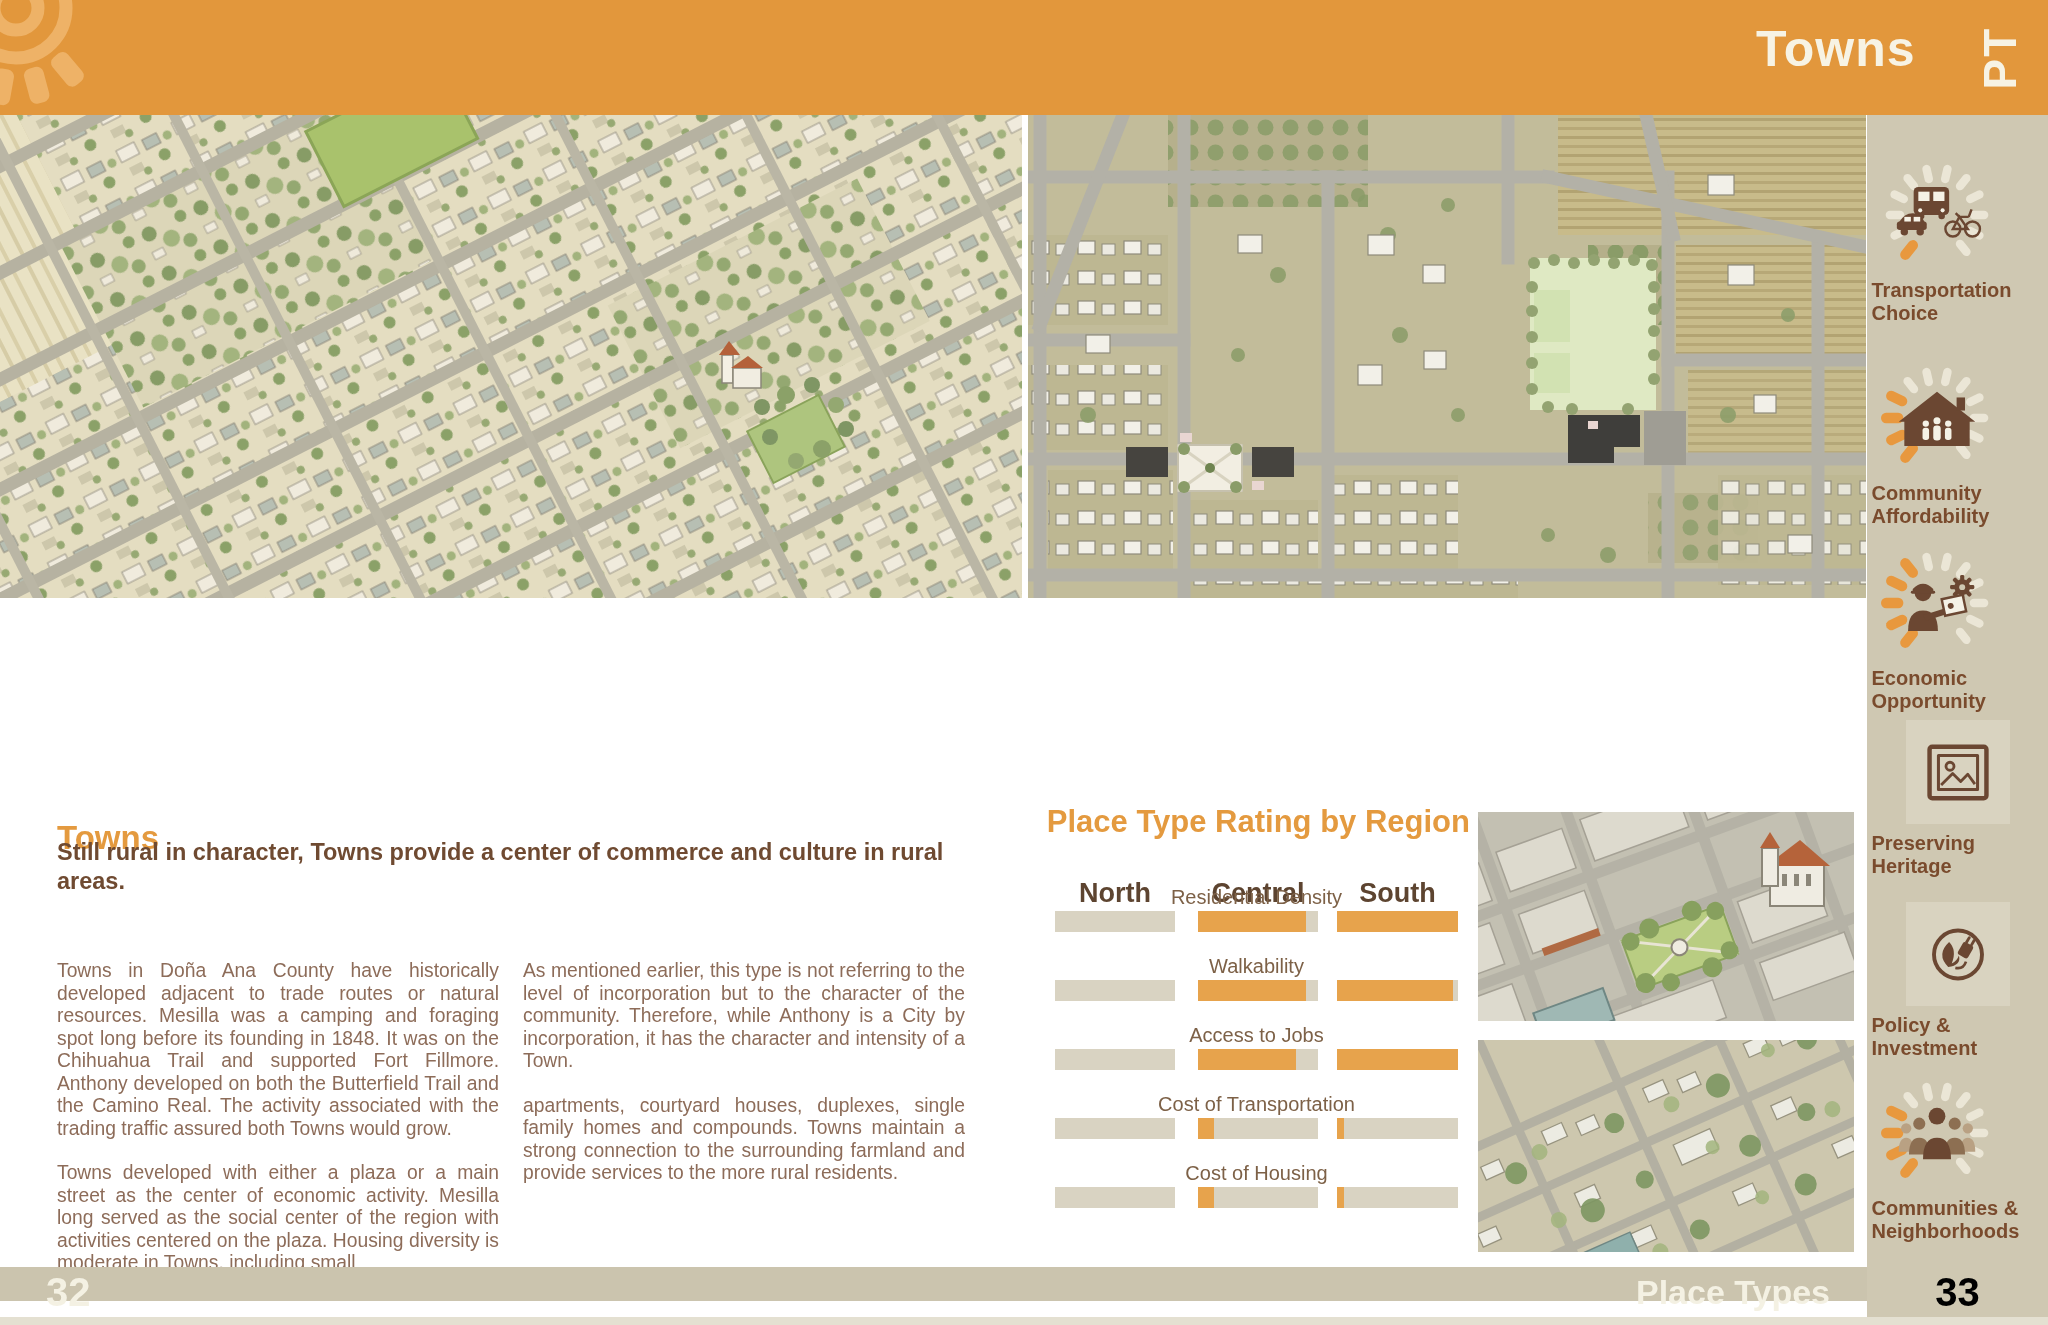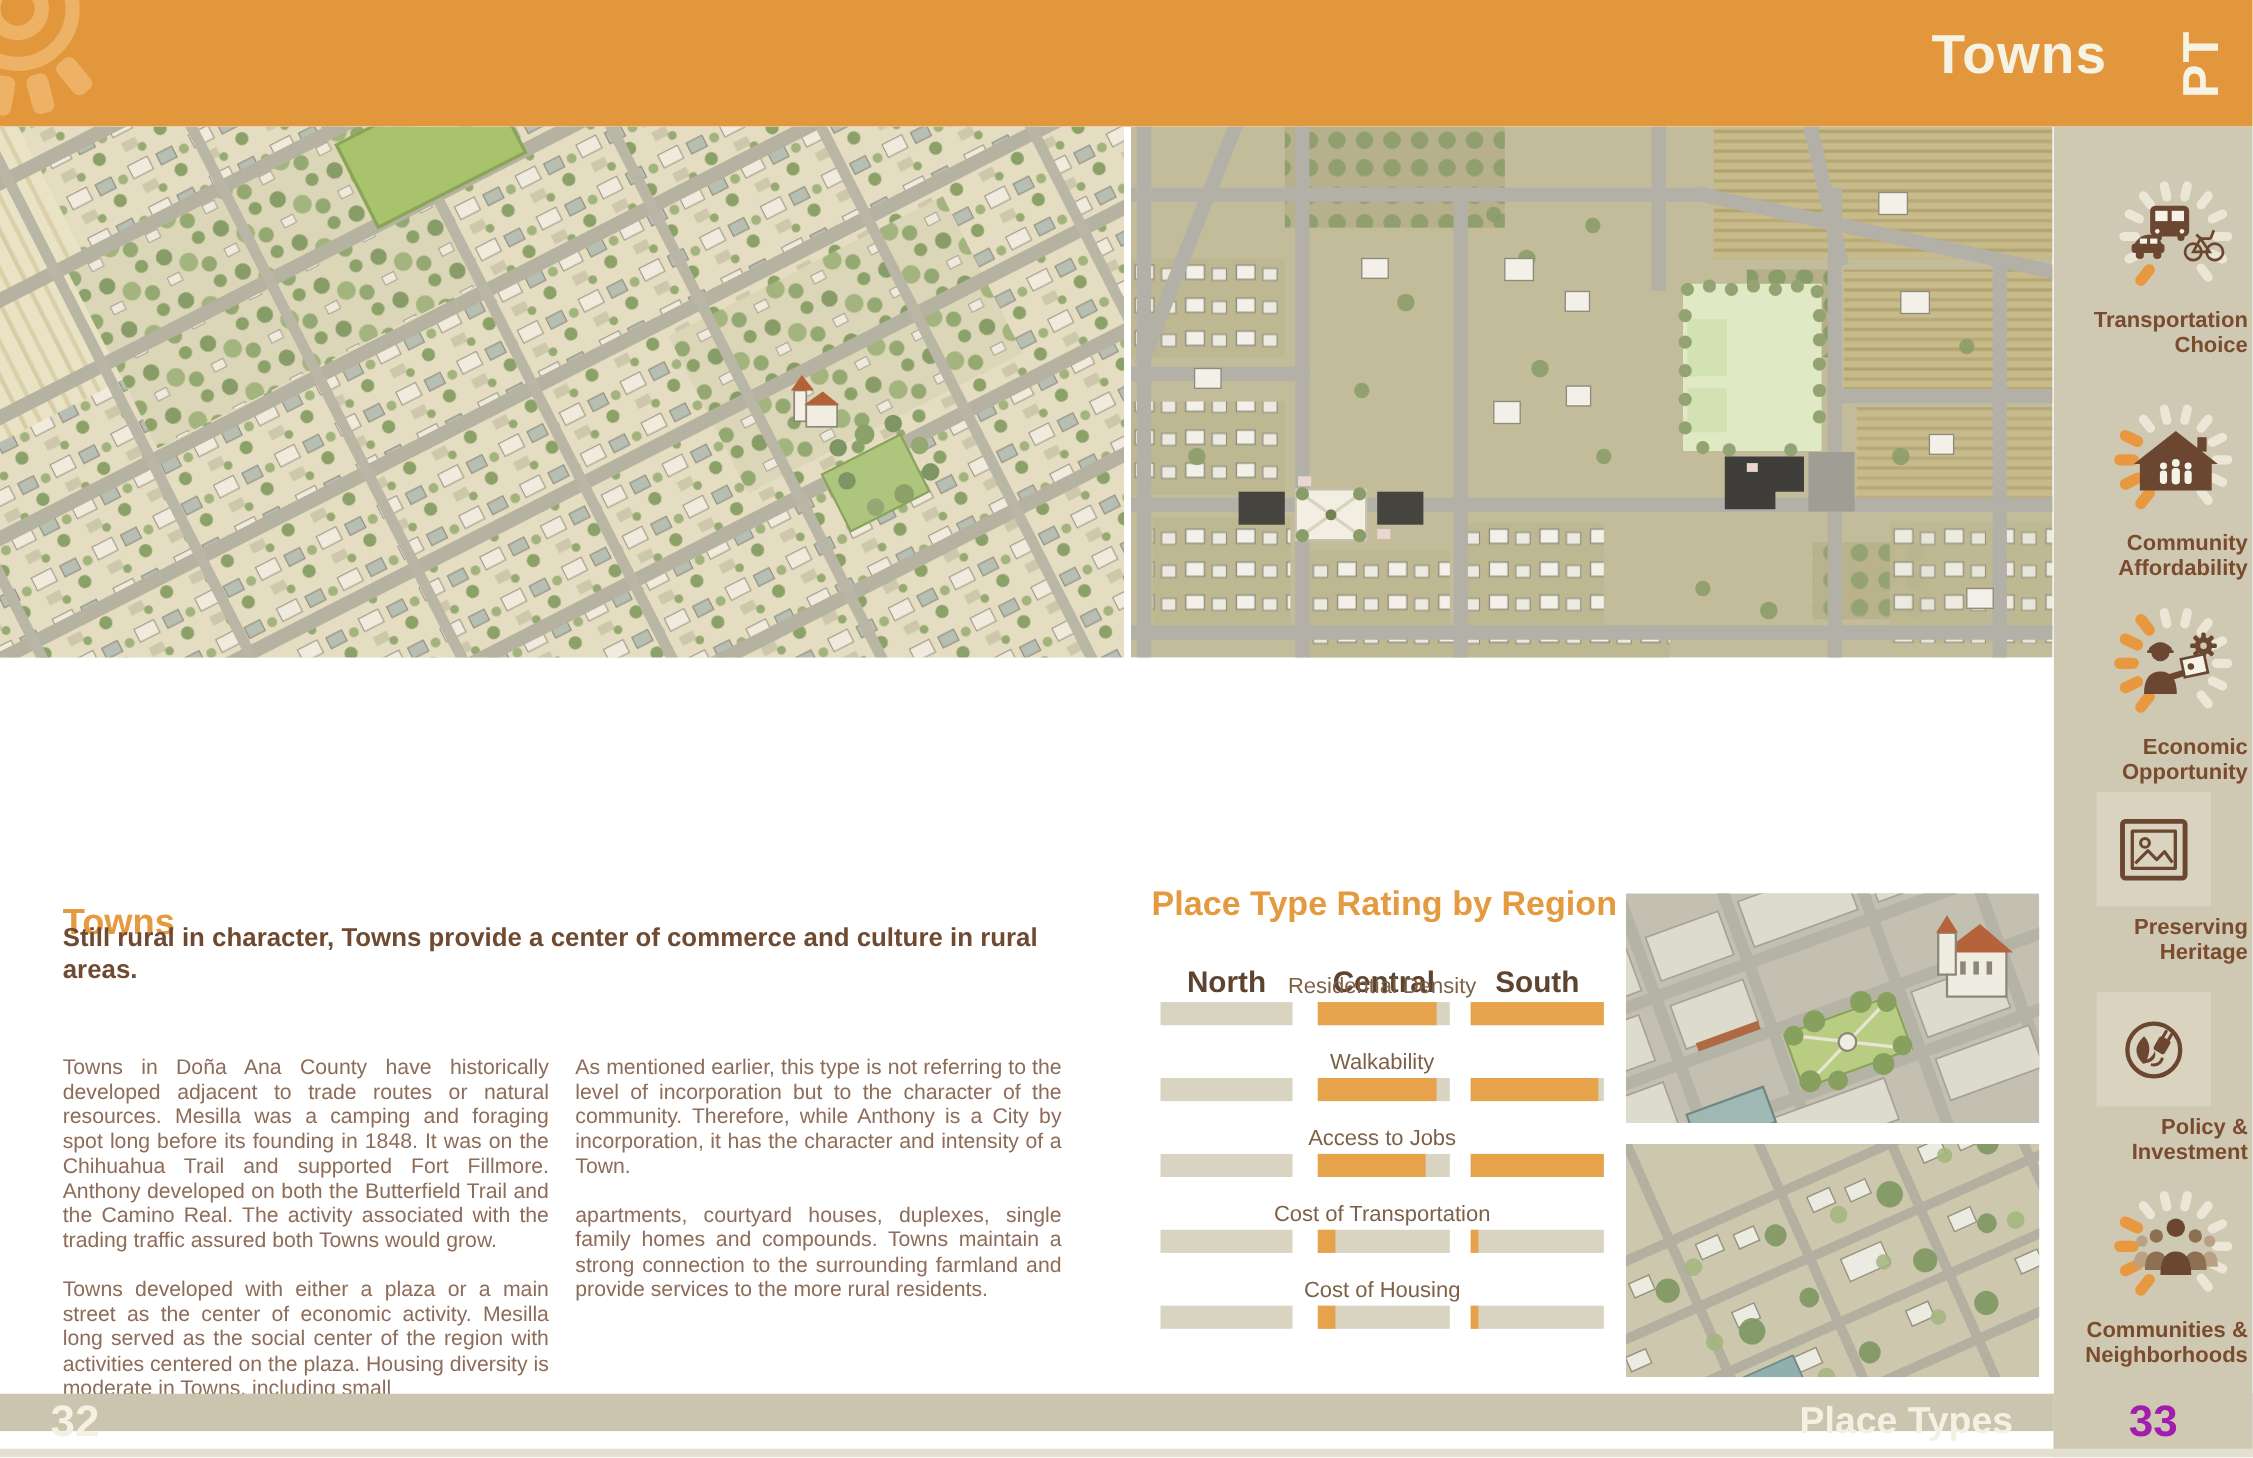--- a/index.html
+++ b/index.html
@@ -15,21 +15,21 @@
               display:flex;align-items:center;justify-content:center;
               transform:rotate(-90deg);font-size:46px;font-weight:bold;color:#f7f3e4;letter-spacing:2px;}
 
   
   .map{position:absolute;top:115px;overflow:hidden;}
   .map-left{left:0;width:1022px;height:483px;}
   .map-right{left:1028px;width:838px;height:483px;}
 
   
   .sidebar{position:absolute;left:1867px;top:115px;width:181px;height:1210px;background:#cfc8b2;}
-  .side-item{position:absolute;left:0;width:181px;text-align:right;}
+  .side-item{position:absolute;left:0;width:181px;text-align:left;}
   .side-label{font-size:20px;font-weight:bold;color:#7a4b2d;line-height:23px;width:172px;margin:0 auto;}
   .sun-wrap .side-label{margin-top:-10px;}
   .side-square{width:104px;height:104px;margin:0 auto 8px auto;background:#d9d3c0;
                display:flex;align-items:center;justify-content:center;}
 
   
   .content{position:absolute;left:0;top:598px;width:1867px;height:669px;background:#ffffff;}
   .article-heading{position:absolute;left:57px;top:194px;font-size:33px;font-weight:bold;color:#e49a3f;}
   .article-subtitle{position:absolute;left:57px;top:240px;width:950px;font-size:23.5px;
                     font-weight:bold;color:#6f4a31;line-height:29px;}
@@ -56,21 +56,21 @@
 
   .thumb{position:absolute;overflow:hidden;}
   .thumb-top{left:1478px;top:214px;width:376px;height:209px;}
   .thumb-bottom{left:1478px;top:442px;width:376px;height:212px;}
 
   
   .footer{position:absolute;left:0;top:1267px;width:1867px;height:34px;background:#cbc4ae;}
   .pg-left{position:absolute;left:46px;top:0;font-size:40px;font-weight:bold;color:#f4f1e3;line-height:50px;}
   .section-title{position:absolute;right:37px;top:0;font-size:34px;font-weight:bold;color:#f4f1e3;line-height:50px;}
   .pg-right{position:absolute;left:1867px;top:1267px;width:181px;height:50px;text-align:center;
-            font-size:40px;font-weight:bold;color:#a21caf;line-height:50px;background:#cfc8b2;}
+            font-size:40px;font-weight:bold;color:#000000;line-height:50px;background:#cfc8b2;}
   .bottom-strip{position:absolute;left:0;top:1317px;width:2048px;height:8px;background:#e4e0d1;}
 </style>
 </head>
 <body>
 
 <div class="page">
 
   <header class="banner">
     <svg class="banner-logo" width="200" height="115" viewBox="0 0 200 115">
       <g fill="none" stroke="#eeb267" stroke-width="13">

